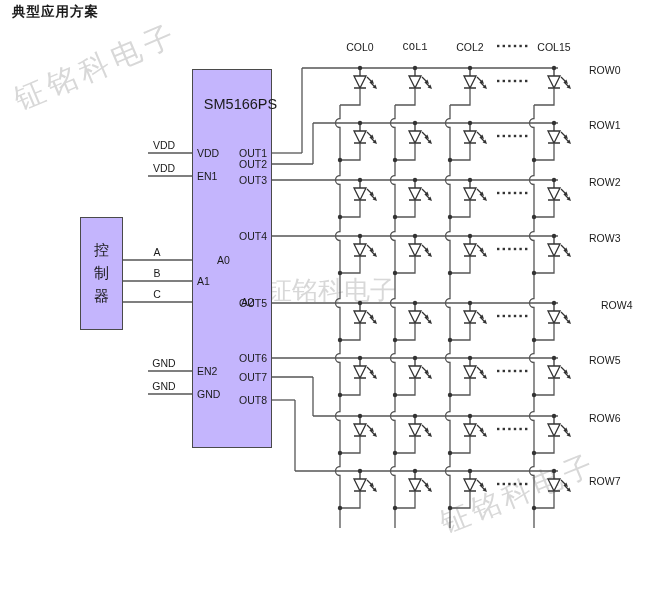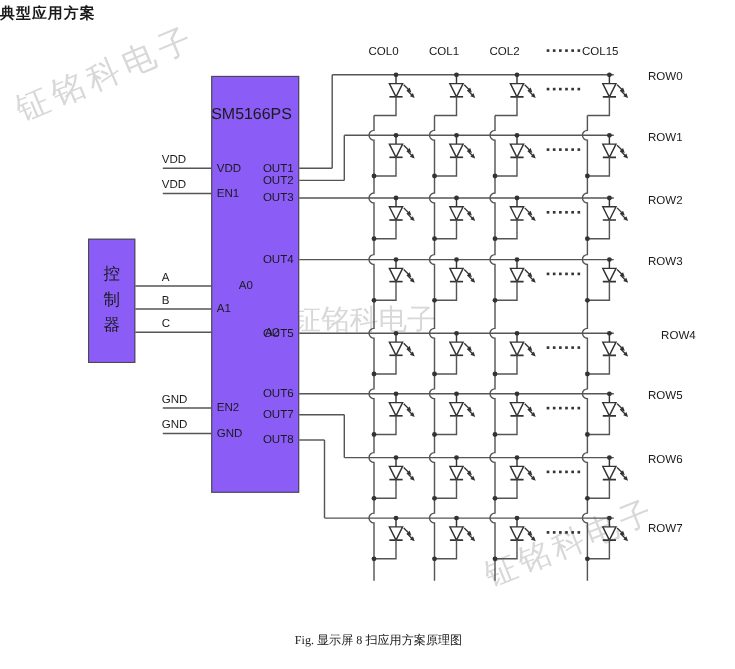--- a/index.html
+++ b/index.html
@@ -1,39 +1,39 @@
 <!DOCTYPE html>
 <html><head>
 <meta charset="utf-8">
 <style>
   html,body{margin:0;padding:0;background:#fff;}
   #stage{position:relative;width:668px;height:608px;background:#ffffff;overflow:hidden;
          font-family:"Liberation Sans",sans-serif;color:#1a1a1a;}
   .abs{position:absolute;}
-  #doc-title{left:0;top:3px;font-size:13.5px;font-weight:bold;letter-spacing:1px;
+  #doc-title{left:12px;top:3px;font-size:13.5px;font-weight:bold;letter-spacing:1px;
              font-family:"Liberation Sans",sans-serif;}
   .watermark{color:#d8d8d8;font-family:"Liberation Sans",sans-serif;white-space:nowrap;
              pointer-events:none;z-index:1;}
   #wm1{left:16px;top:81px;font-size:30px;letter-spacing:5px;transform:rotate(-23deg);
        transform-origin:left center;}
   #wm2{left:266px;top:273px;font-size:26px;letter-spacing:0px;}
   #wm3{left:442px;top:505px;font-size:29px;letter-spacing:4px;transform:rotate(-22deg);
        transform-origin:left center;}
-  .box{position:absolute;border:1.5px solid #4a4a4a;background:#8b5cf6;box-sizing:border-box;z-index:2;}
+  .box{position:absolute;border:1.5px solid #4a4a4a;background:#c4b5fd;box-sizing:border-box;z-index:2;}
   #controller-box{left:80px;top:217px;width:43px;height:113px;display:flex;align-items:center;justify-content:center;}
   #controller-box .vtext{width:16px;word-break:break-all;text-align:center;line-height:23px;
         font-size:15px;font-family:"Liberation Serif",serif;}
   #chip-box{left:192px;top:69px;width:80px;height:379px;}
-  #chip-name{left:192px;top:96px;width:97px;font-size:14.5px;z-index:3;}
+  #chip-name{left:192px;top:96px;width:97px;text-align:center;font-size:14.5px;z-index:3;}
   #driver-box{left:290px;top:528px;width:293px;height:32px;display:flex;align-items:center;justify-content:center;}
   #driver-box .dtext{font-size:21px;letter-spacing:2px;font-family:"Liberation Serif",serif;}
   #schematic{position:absolute;left:0;top:0;z-index:3;}
   #labels{position:absolute;left:0;top:0;width:668px;height:608px;z-index:4;pointer-events:none;}
   .lbl{position:absolute;font-size:10.5px;line-height:12px;white-space:nowrap;}
-  .ctr{}
+  .ctr{text-align:center;}
   .rgt{text-align:right;}
   #caption{left:268px;top:574px;font-size:11px;font-family:"Liberation Serif",serif;z-index:4;}
 </style>
 </head>
 <body>
 
 <div id="stage">
 
   <div id="doc-title" class="abs">典型应用方案</div>
 
@@ -540,27 +540,26 @@
       <span class="lbl rgt" style="left: 226px; top: 371px; width: 41px;">OUT7</span>
       <span class="lbl rgt" style="left: 226px; top: 394px; width: 41px;">OUT8</span>
       <span class="lbl ctr" style="left: 147px; top: 139px; width: 34px;">VDD</span>
       <span class="lbl ctr" style="left: 147px; top: 162px; width: 34px;">VDD</span>
       <span class="lbl ctr" style="left: 147px; top: 246px; width: 20px;">A</span>
       <span class="lbl ctr" style="left: 147px; top: 267px; width: 20px;">B</span>
       <span class="lbl ctr" style="left: 147px; top: 288px; width: 20px;">C</span>
       <span class="lbl ctr" style="left: 147px; top: 357px; width: 34px;">GND</span>
       <span class="lbl ctr" style="left: 147px; top: 380px; width: 34px;">GND</span>
       <span class="lbl ctr" style="left: 335px; top: 41px; width: 50px;">COL0</span>
-      <span class="lbl ctr" style="left: 390px; top: 41px; width: 50px;">COL1</span>
+      <span class="lbl ctr" style="left: 390px; top: 41px; width: 50px; font-family: Liberation Mono, monospace;">COL1</span>
       <span class="lbl ctr" style="left: 445px; top: 41px; width: 50px;">COL2</span>
       <span class="lbl ctr" style="left: 529px; top: 41px; width: 50px;">COL15</span>
       <span class="lbl" style="left: 589px; top: 64px;">ROW0</span>
       <span class="lbl" style="left: 589px; top: 119px;">ROW1</span>
       <span class="lbl" style="left: 589px; top: 176px;">ROW2</span>
       <span class="lbl" style="left: 589px; top: 232px;">ROW3</span>
       <span class="lbl" style="left: 589px; top: 299px; margin-left: 12px;">ROW4</span>
       <span class="lbl" style="left: 589px; top: 354px;">ROW5</span>
       <span class="lbl" style="left: 589px; top: 412px;">ROW6</span>
       <span class="lbl" style="left: 589px; top: 475px;">ROW7</span>
     </div>
 
-  <div id="caption" class="abs">Fig. 显示屏 8 扫应用方案原理图</div>
 </div>
 
 </body></html>

